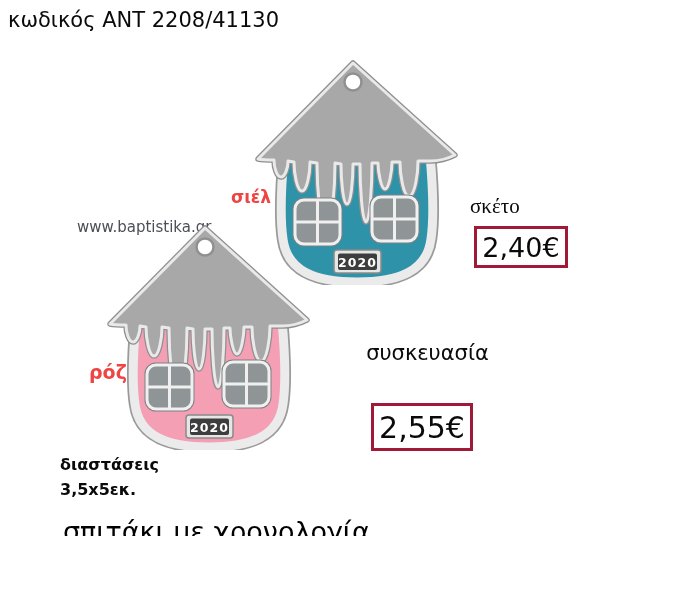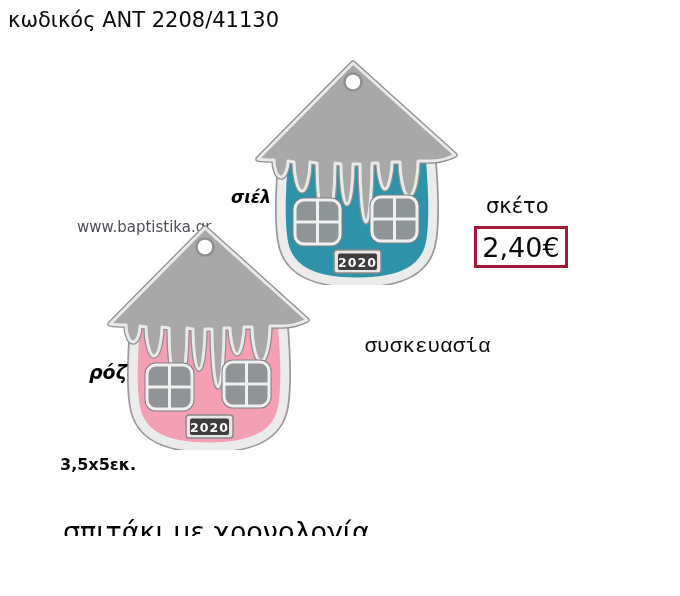--- a/index.html
+++ b/index.html
@@ -10,33 +10,33 @@
     font-family:"DejaVu Sans",sans-serif;
     color:#111;
     overflow:hidden;
   }
   .abs{position:absolute;}
   .product-code{left:8px;top:8px;font-size:21px;letter-spacing:0;color:#0a0a0a;}
   .watermark{left:77px;top:218px;font-size:15px;}
   .house{display:block;}
   .house-blue{left:254px;top:59px;}
   .house-pink{left:106px;top:224px;}
-  .variant-label{font-weight:bold;color:#000000;font-style:italic;}
+  .variant-label{font-weight:bold;color:#ef4444;}
   .label-siel{left:231px;top:187px;font-size:17px;}
   .label-roz{left:89px;top:361px;font-size:19px;}
-  .plain-label{left:486px;top:194px;font-size:21px;color:#0a0a0a;}
+  .plain-label{left:470px;top:194px;font-size:21px;color:#0a0a0a;font-family:Liberation Serif, serif;}
   .price-box{
     background:#fff;
     border:3px solid #A01937;
     display:flex;align-items:center;justify-content:center;
     color:#0a0a0a;
   }
   .price-plain{left:474px;top:226px;width:88px;height:36px;font-size:27px;}
   .price-gift{left:371px;top:403px;width:96px;height:42px;font-size:30px;}
-  .gift-label{left:355px;top:331px;width:145px;text-align:center;font-size:21px;line-height:31px;color:#0a0a0a;font-family:Liberation Mono, monospace;}
+  .gift-label{left:355px;top:338px;width:145px;text-align:center;font-size:21px;line-height:31px;color:#0a0a0a;}
   .dims{left:60px;top:452px;font-size:16px;font-weight:bold;line-height:25px;color:#0a0a0a;}
   .caption{left:63px;top:516px;font-size:27px;color:#000000;}
   svg text{font-family:"DejaVu Sans",sans-serif;}
 </style>
 </head>
 <body>
 
 <div class="canvas">
 
   <div class="abs product-code">κωδικός ΑΝΤ 2208/41130</div>
@@ -105,20 +105,24 @@
   <div class="abs plain-label">σκέτο</div>
 
   <div class="abs price-box price-plain" style="border-color: rgb(160, 25, 55); text-align: right;">
     <span>2,40€</span>
   </div>
 
   <div class="abs gift-label">
     <div>συσκευασία</div>
   </div>
 
+  <div class="abs price-box price-gift" style="border-color: rgb(160, 25, 55);">
+    <span>2,55€</span>
+  </div>
 
   <div class="abs dims">
+    <div>διαστάσεις</div>
     <div>3,5x5εκ.</div>
   </div>
 
   <div class="abs caption">σπιτάκι με χρονολογία</div>
 
 </div>
 
 </body></html>

